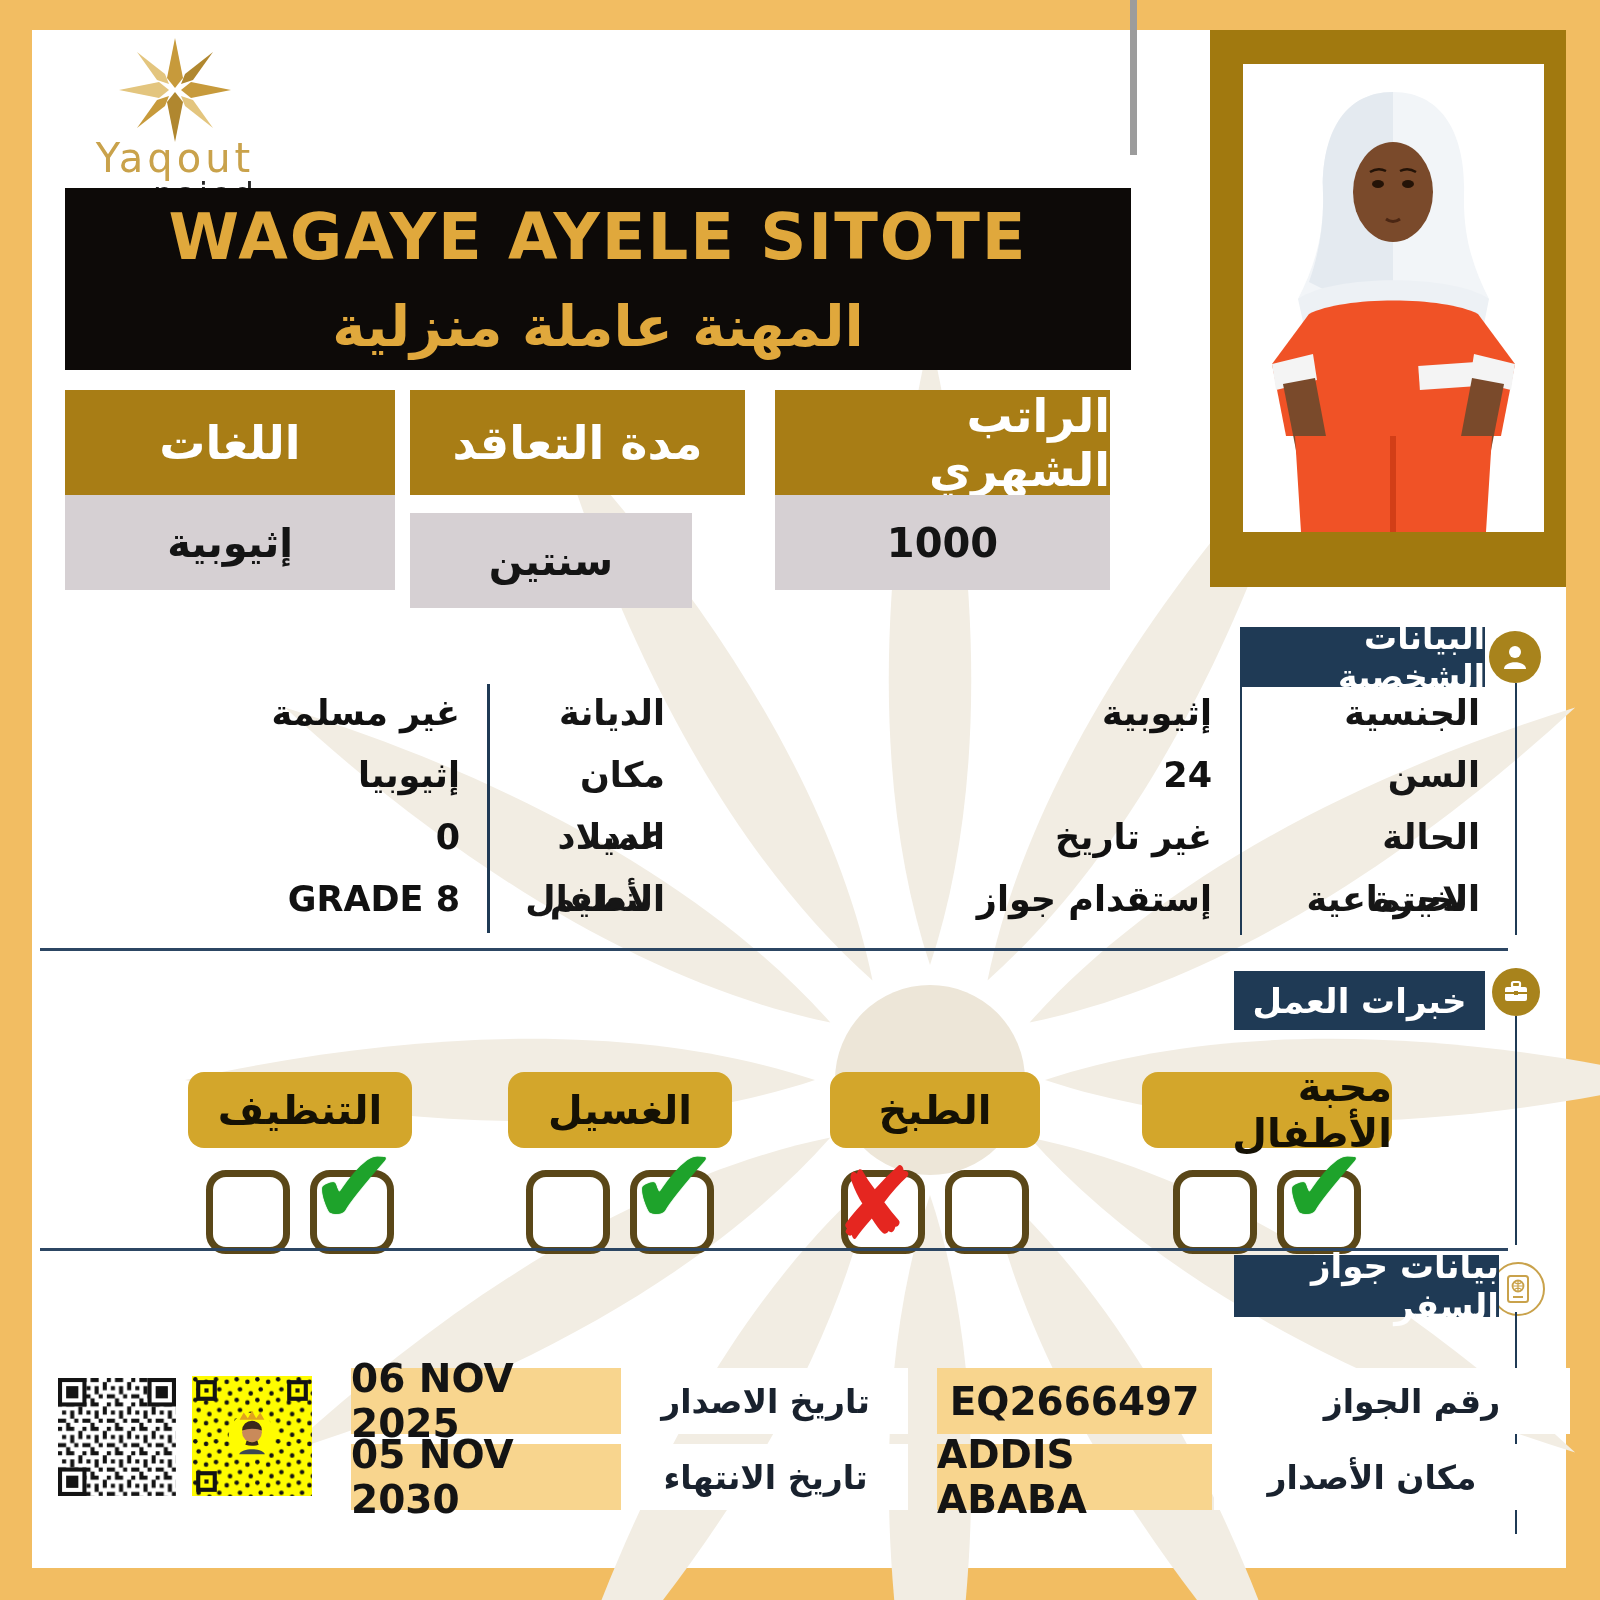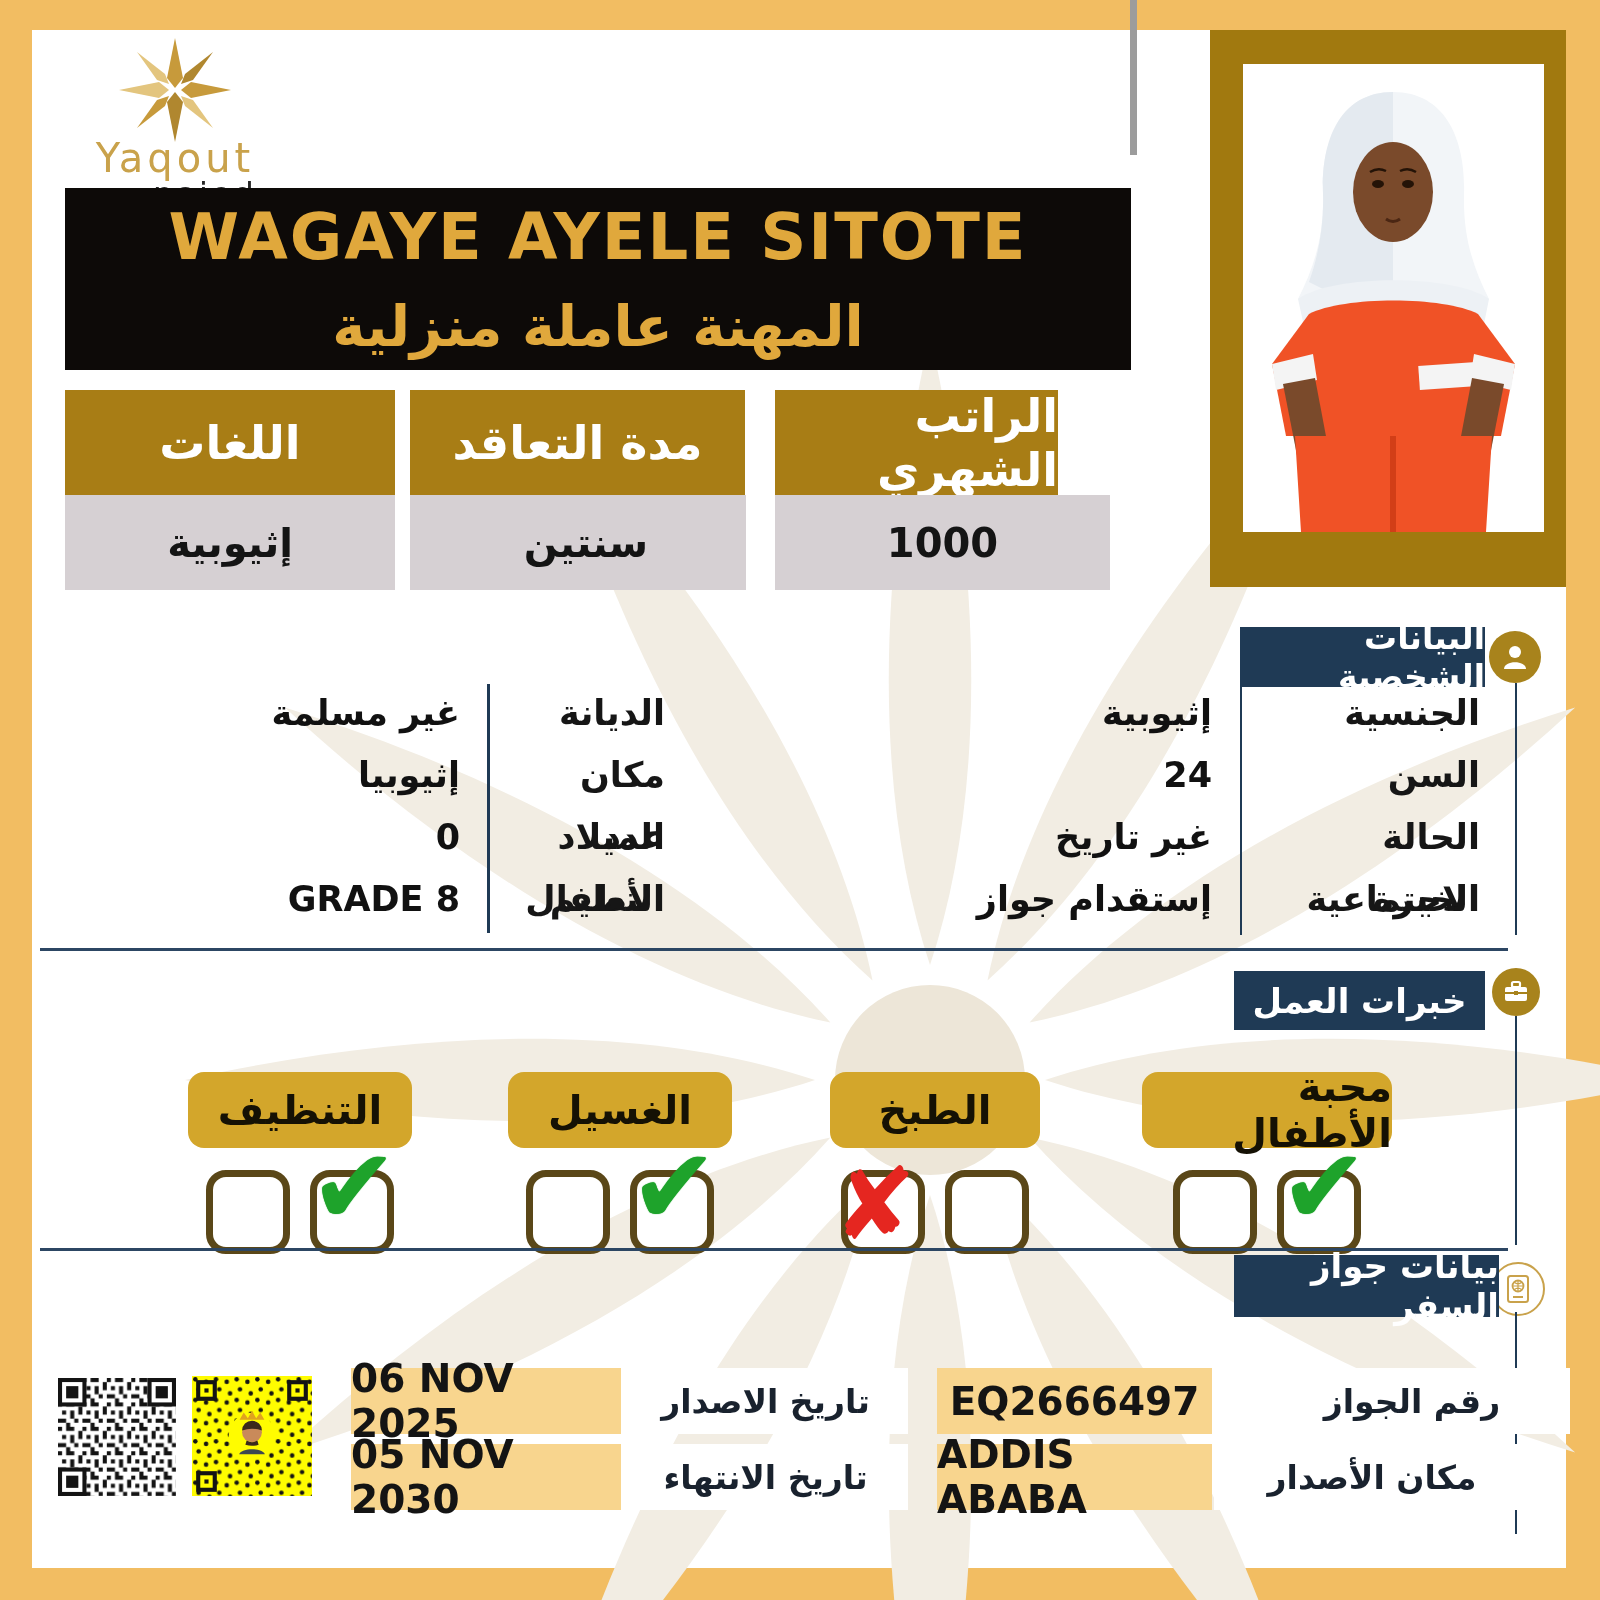--- a/index.html
+++ b/index.html
@@ -114,23 +114,23 @@
         <path d="M52 372 L 249 372 L 243 468 L 58 468 Z" fill="#F05226"></path>
         <path d="M150 372 L 150 468" stroke="#D23E17" stroke-width="6"></path>
       </svg>
     </div>
   </div>
 
   <div class="abs colhead rtl" style="left:65px;top:390px;width:330px;height:105px;">اللغات</div>
   <div class="abs colval rtl" style="left:65px;top:495px;width:330px;height:95px;">إثيوبية</div>
 
   <div class="abs colhead rtl" style="left:410px;top:390px;width:335px;height:105px;">مدة التعاقد</div>
-  <div class="abs colval rtl" style="left:410px;top:495px;width:320px;height:95px;padding-left:16px;">سنتين</div>
-
-  <div class="abs colhead rtl" style="left:775px;top:390px;width:283px;height:105px;">الراتب الشهري</div>
+  <div class="abs colval rtl" style="left:410px;top:513px;width:282px;height:95px;">سنتين</div>
+
+  <div class="abs colhead rtl" style="left:775px;top:390px;width:335px;height:105px;">الراتب الشهري</div>
   <div class="abs colval" style="left:775px;top:495px;width:335px;height:95px;">1000</div>
 
   <div class="abs gold-circle" style="left:1489px;top:631px;width:52px;height:52px;">
     <svg width="32" height="32" viewBox="0 0 32 32">
       <circle cx="16" cy="11" r="6" fill="#ffffff"></circle>
       <path d="M5 28 C 5 19, 27 19, 27 28 Z" fill="#ffffff"></path>
     </svg>
   </div>
   <div class="abs navybox rtl" style="left:1240px;top:627px;width:245px;height:60px;font-size:33px;">البيانات الشخصية</div>
   <div class="abs vline" style="left:1515px;top:683px;height:252px;width:2px;"></div>

